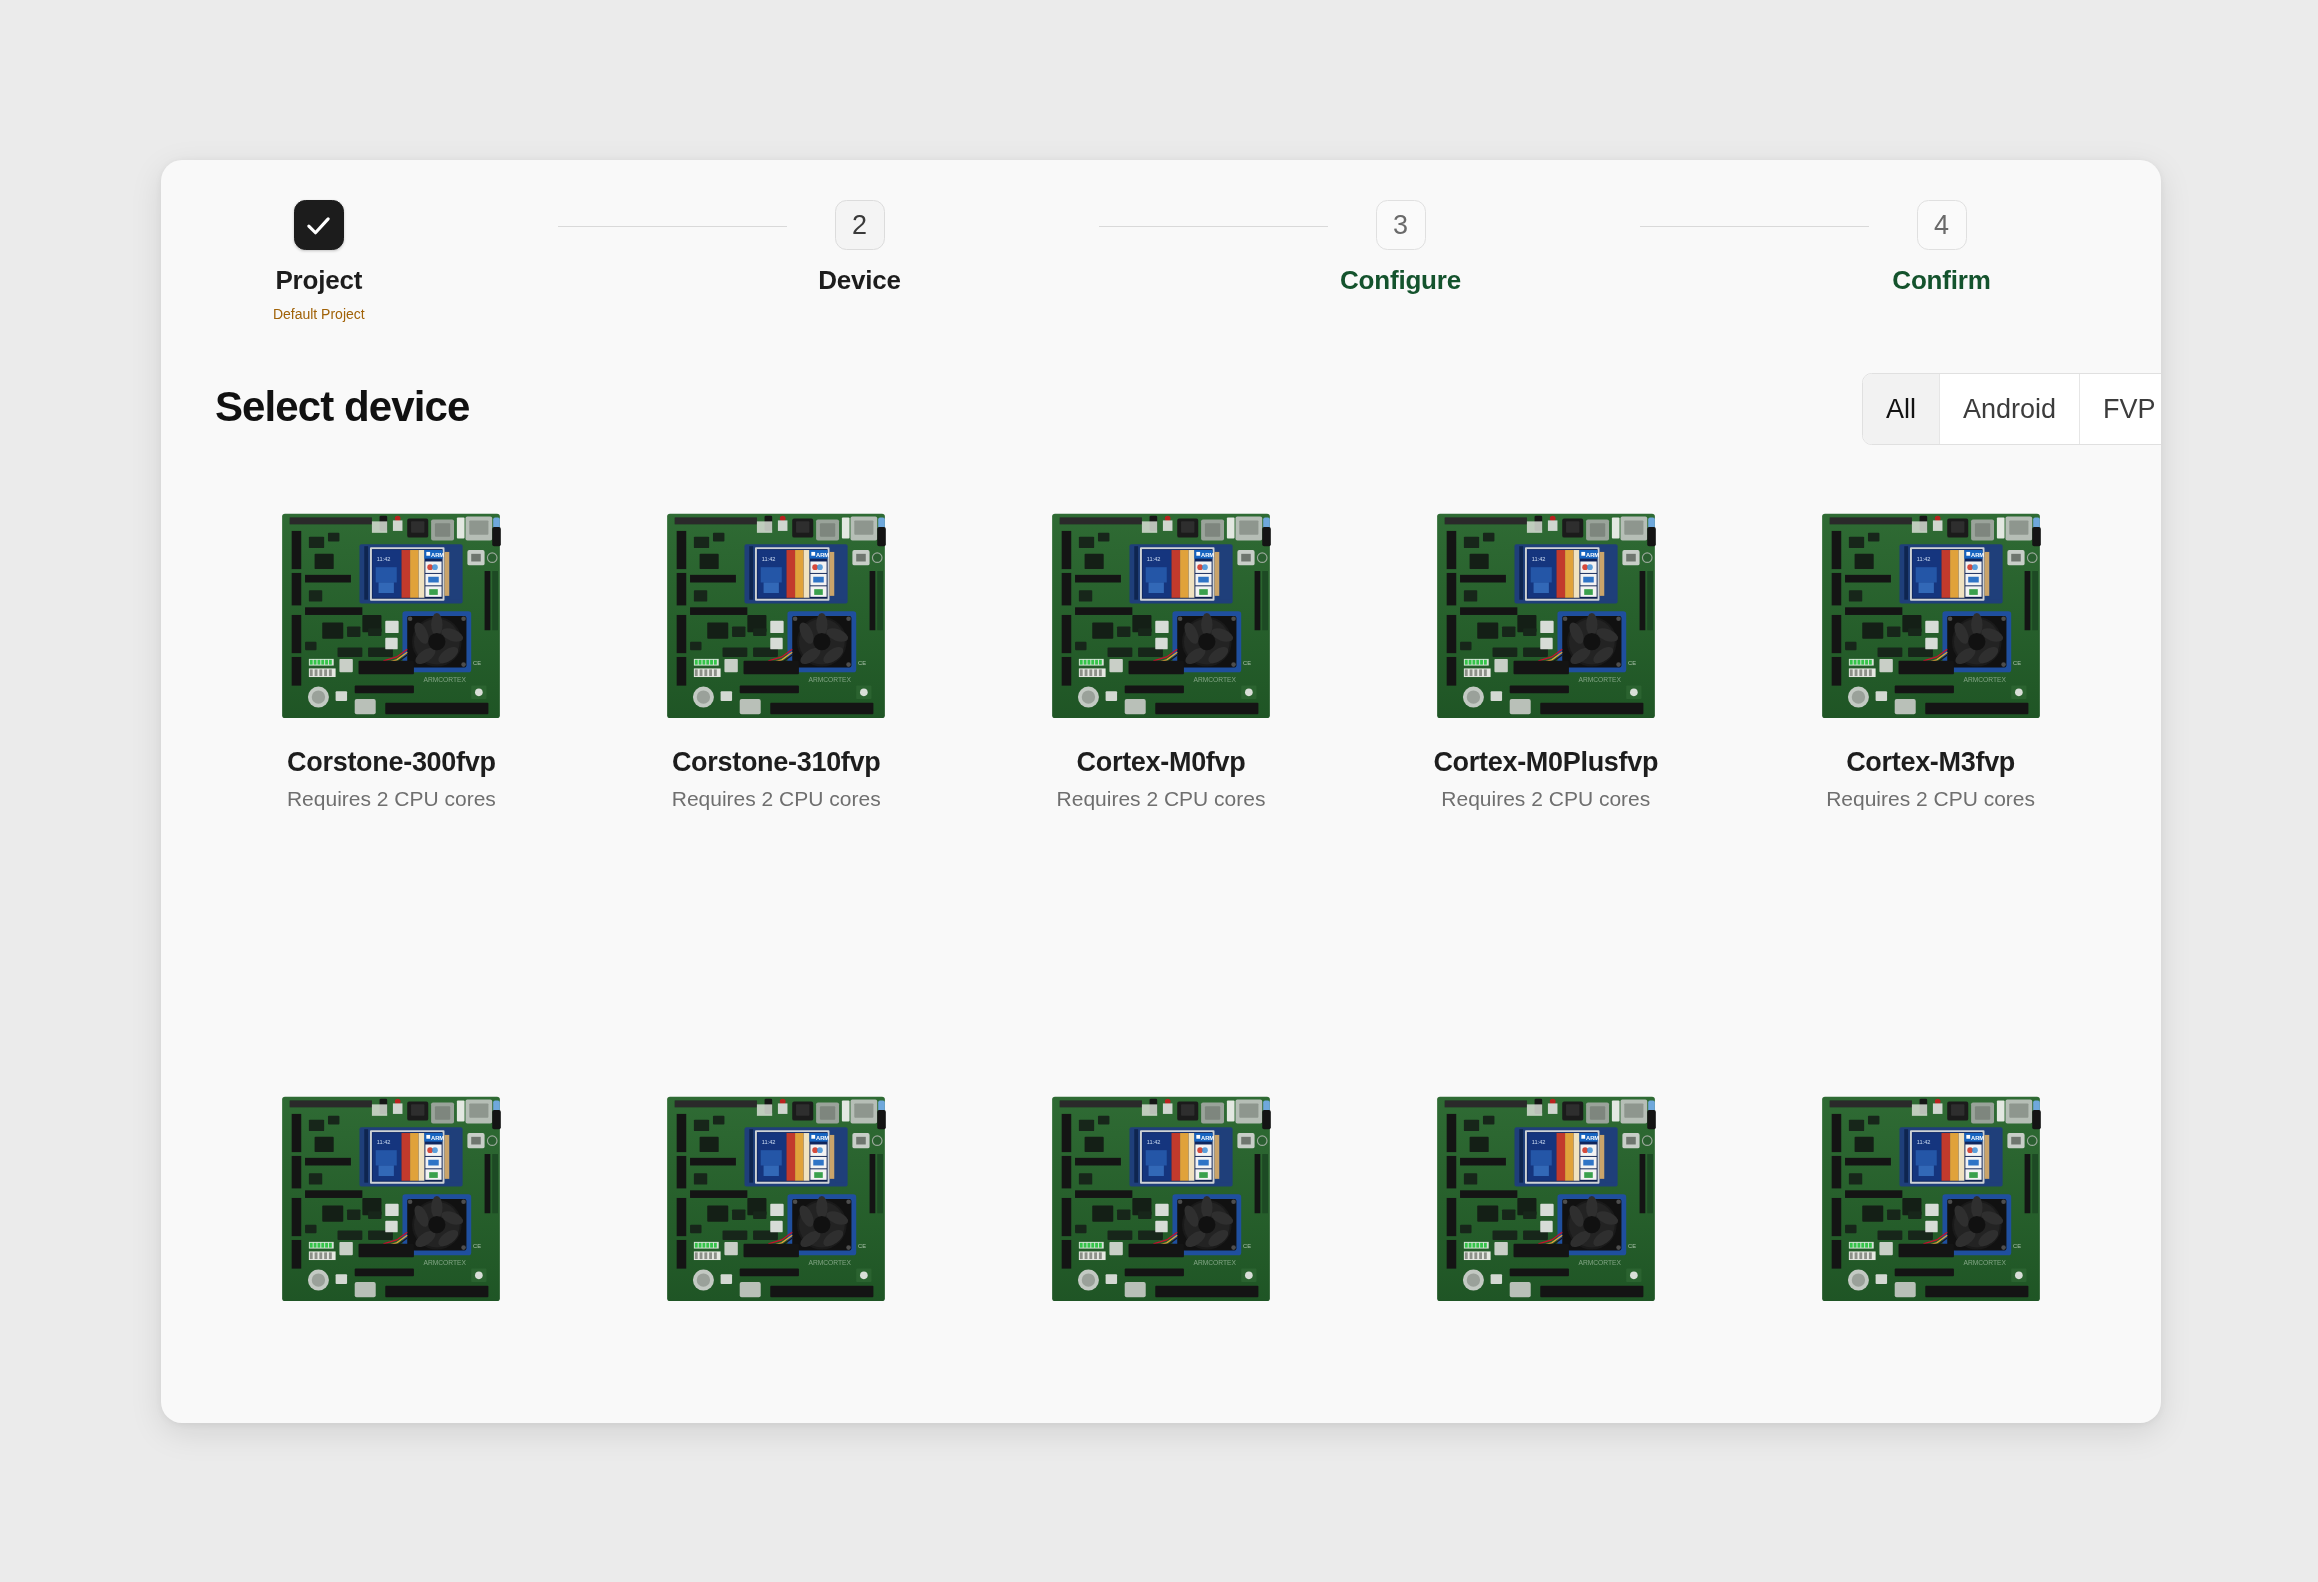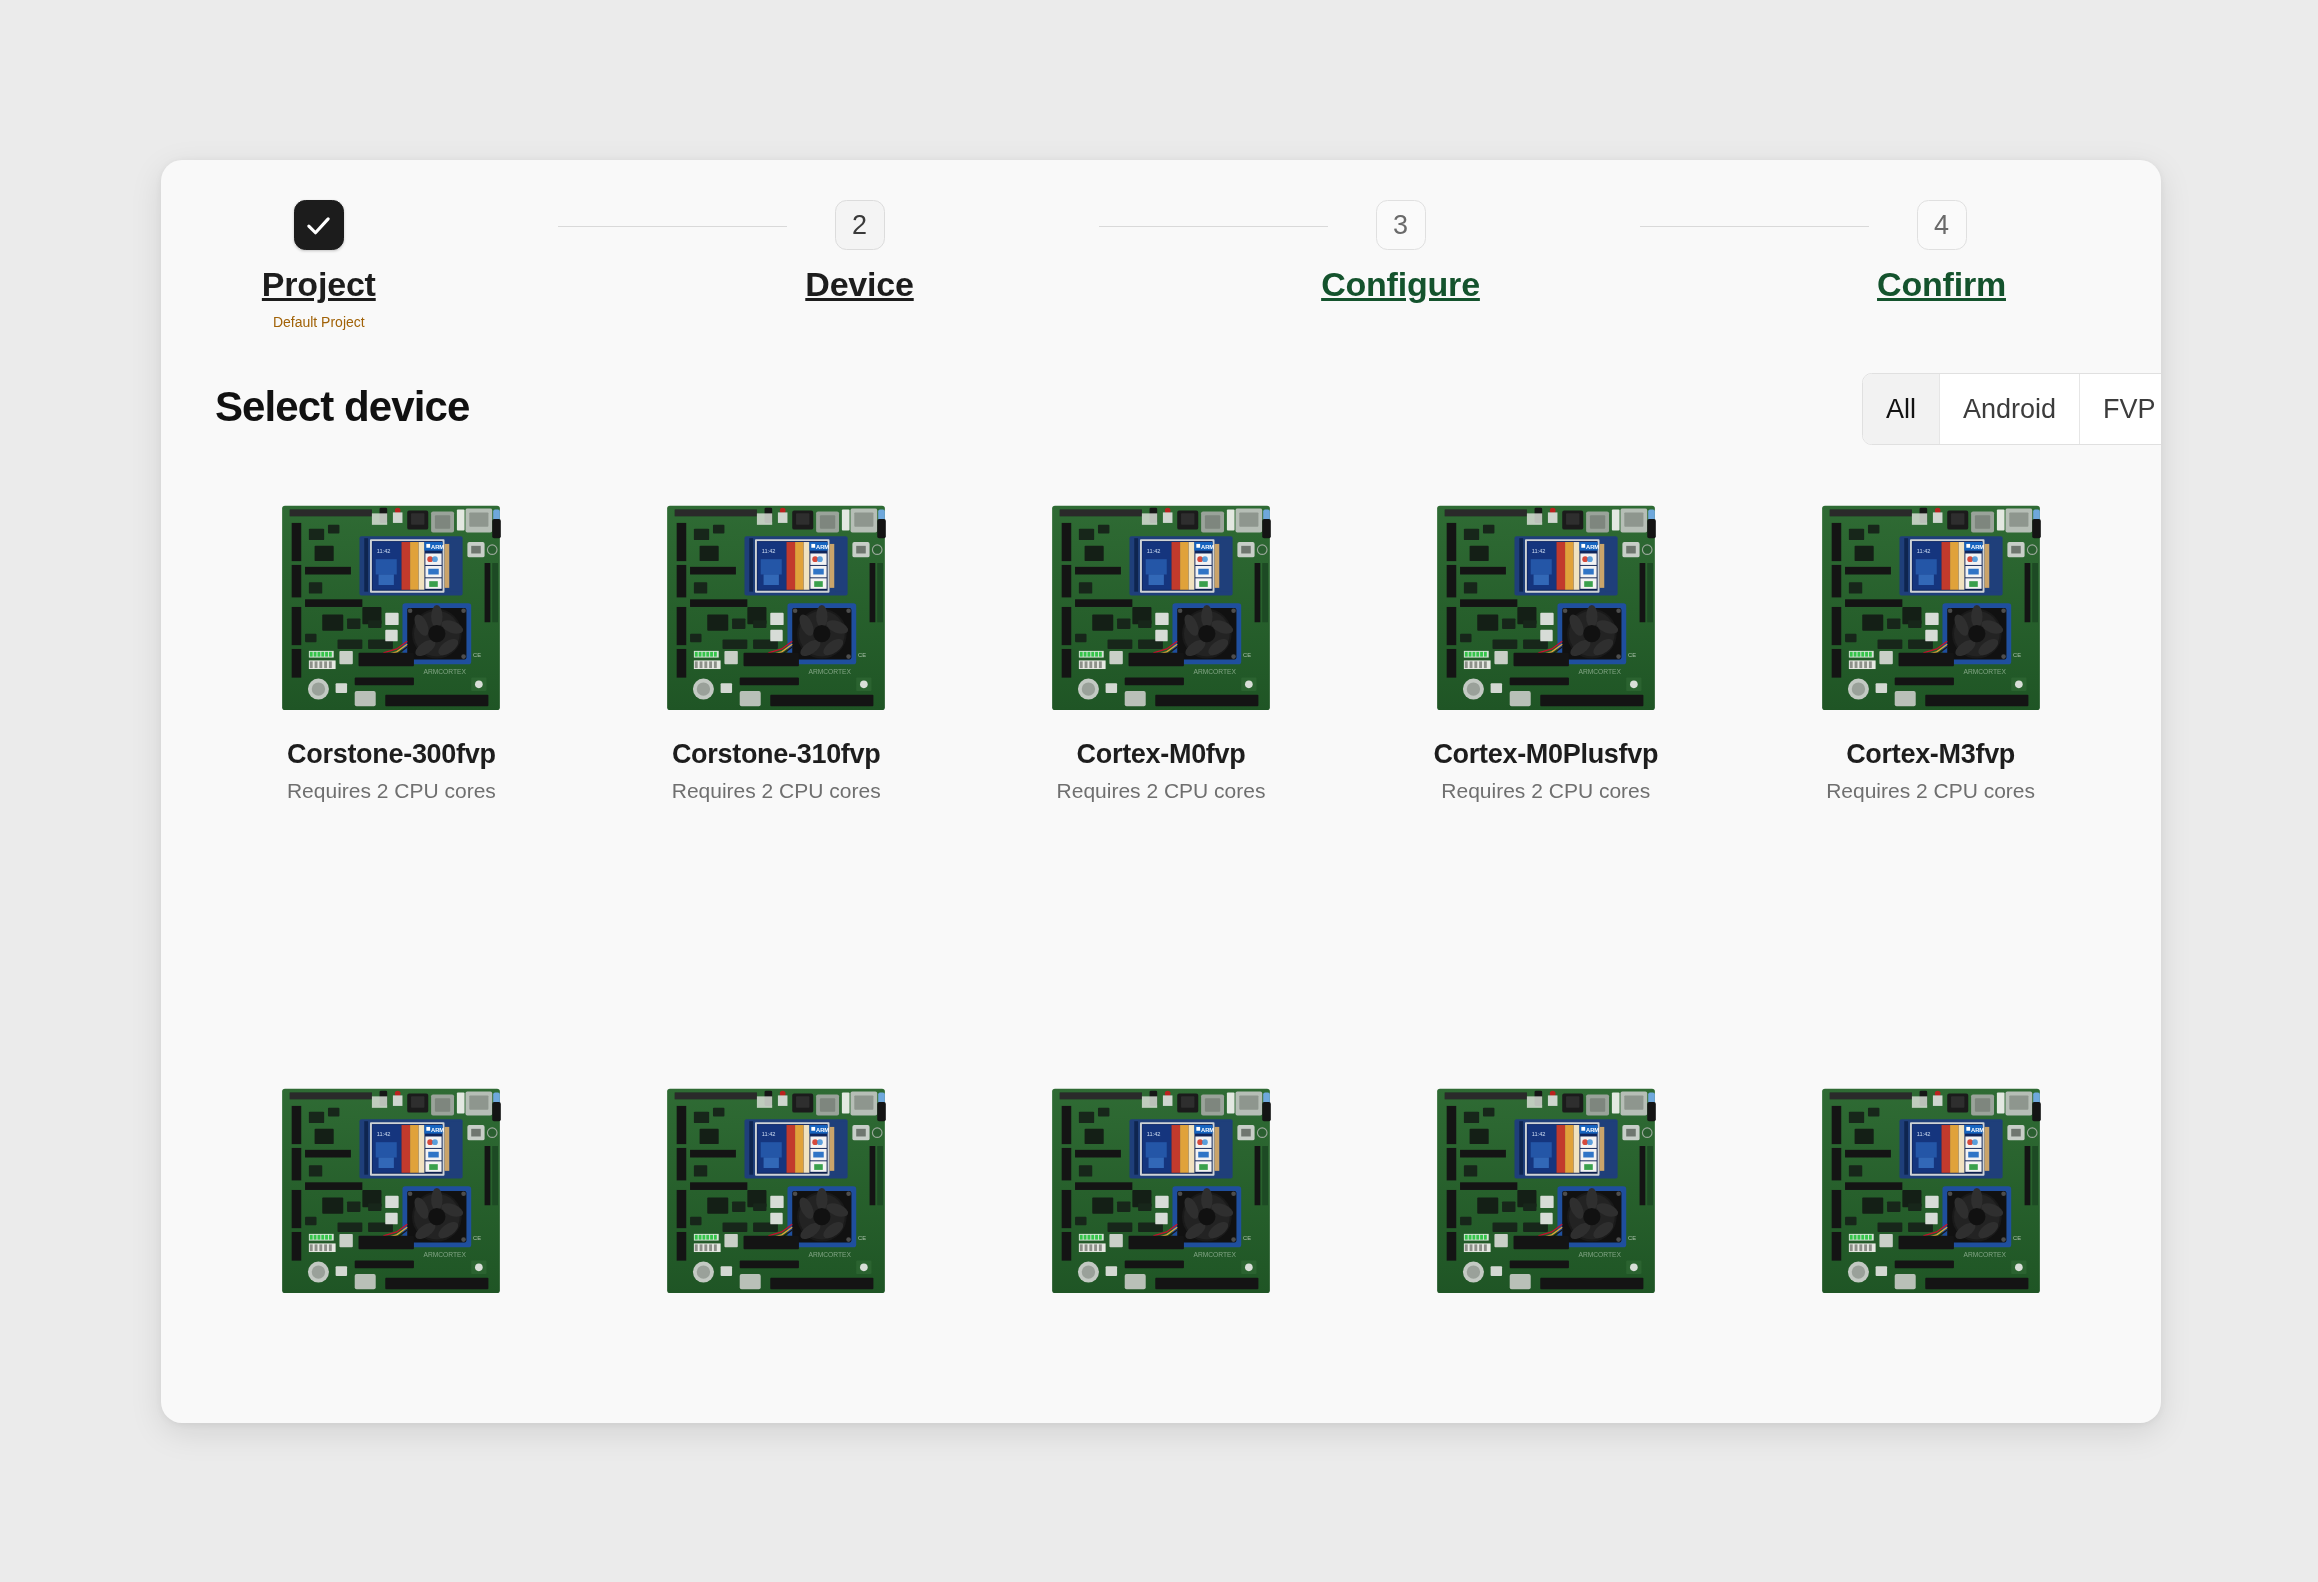--- a/index.html
+++ b/index.html
@@ -65,25 +65,24 @@
     border: 1px solid #dcdcdc;
     color: #3a3a3a;
   }
   .step-badge.upcoming {
     background: #fafafa;
     border: 1px solid #e0e0e0;
     color: #6a6a6a;
   }
   .step-label {
     margin-top: 15.3px;
-    font-size: 34px;
+    font-size: 26px;
     font-weight: bold;
     color: #1d1d1d;
     letter-spacing: -0.2px;
-    text-decoration: underline;
   }
   .step-label.muted { color: #14532d; }
   .step-sub {
     margin-top: 9.6px;
     font-size: 14px;
     color: #a16207;
   }
   .connector {
     position: absolute;
     top: 66px;
@@ -133,21 +132,21 @@
     cursor: pointer;
     font-family: "Liberation Sans", sans-serif;
   }
   .filter-tab:last-child { border-right: none; }
   .filter-tab.active { background: #f2f2f2; color: #121212; }
 
   
   #device-grid {
     position: absolute;
     left: 0;
-    top: 340px;
+    top: 348px;
     width: 100%;
     height: 933px;
     display: grid;
     grid-template-columns: repeat(5, 1fr);
     grid-auto-rows: 306px;
     row-gap: 277px;
     padding: 0 38px;
     align-content: start;
   }
   .device-card {

